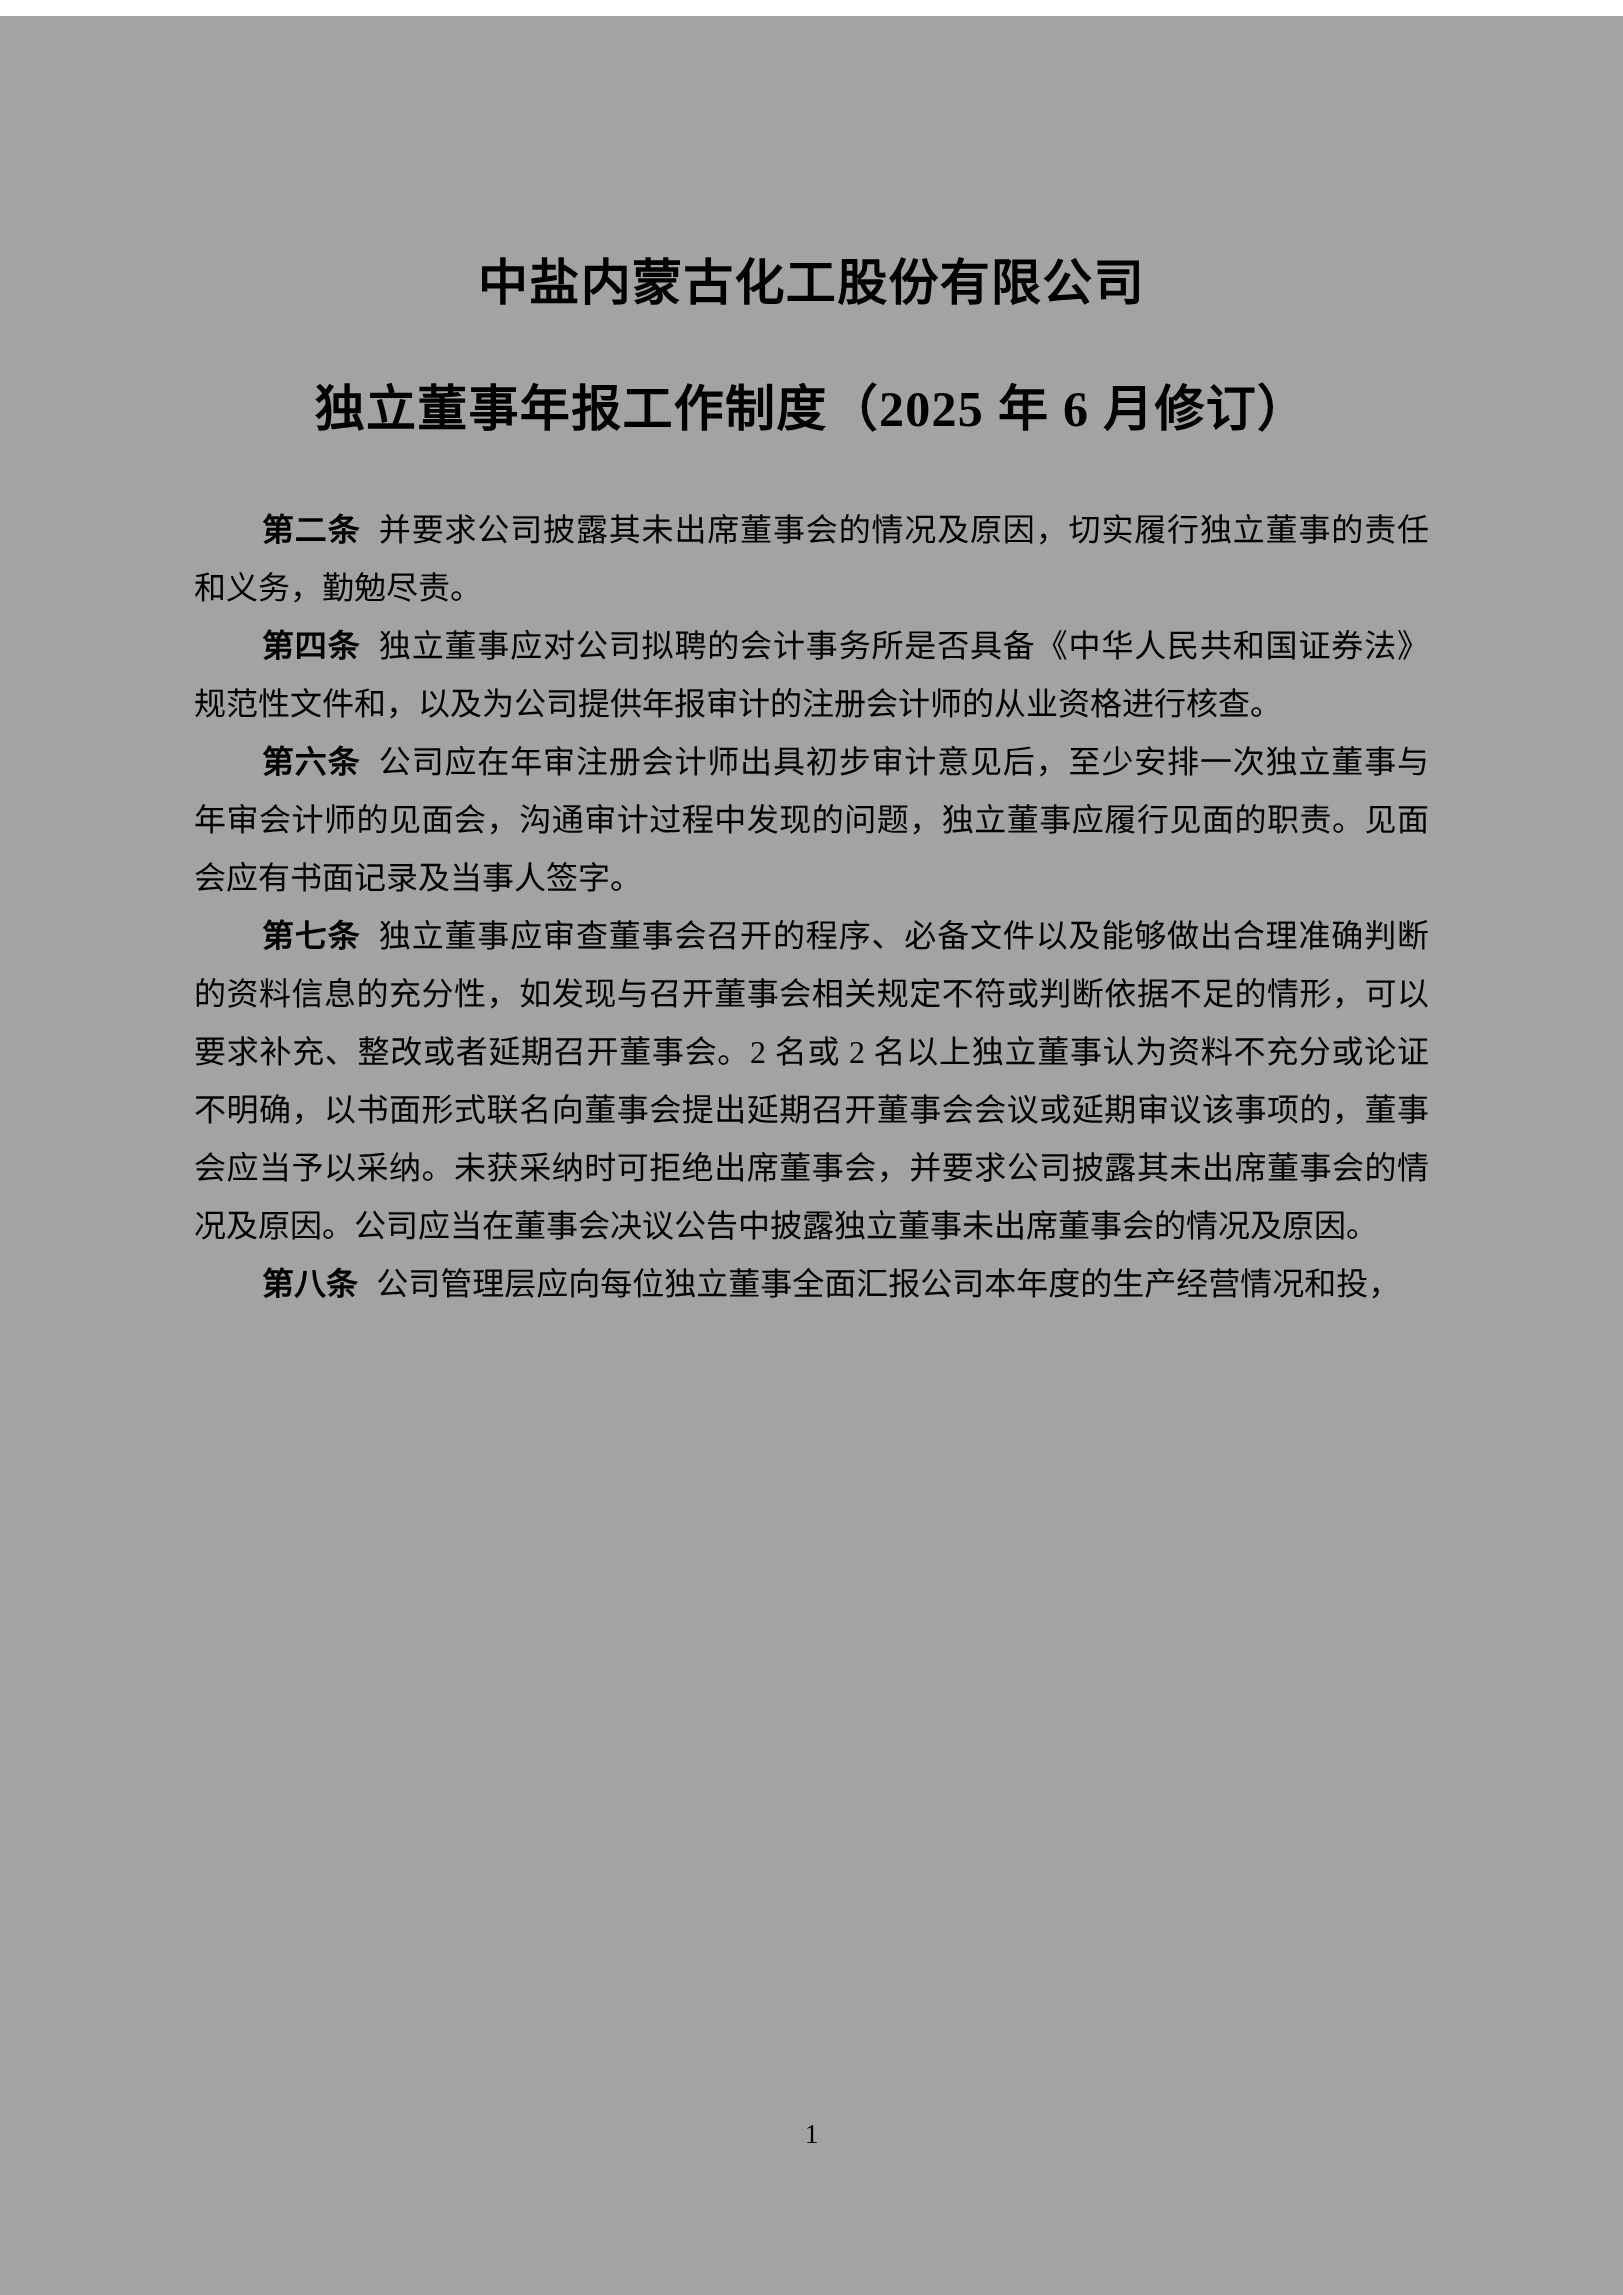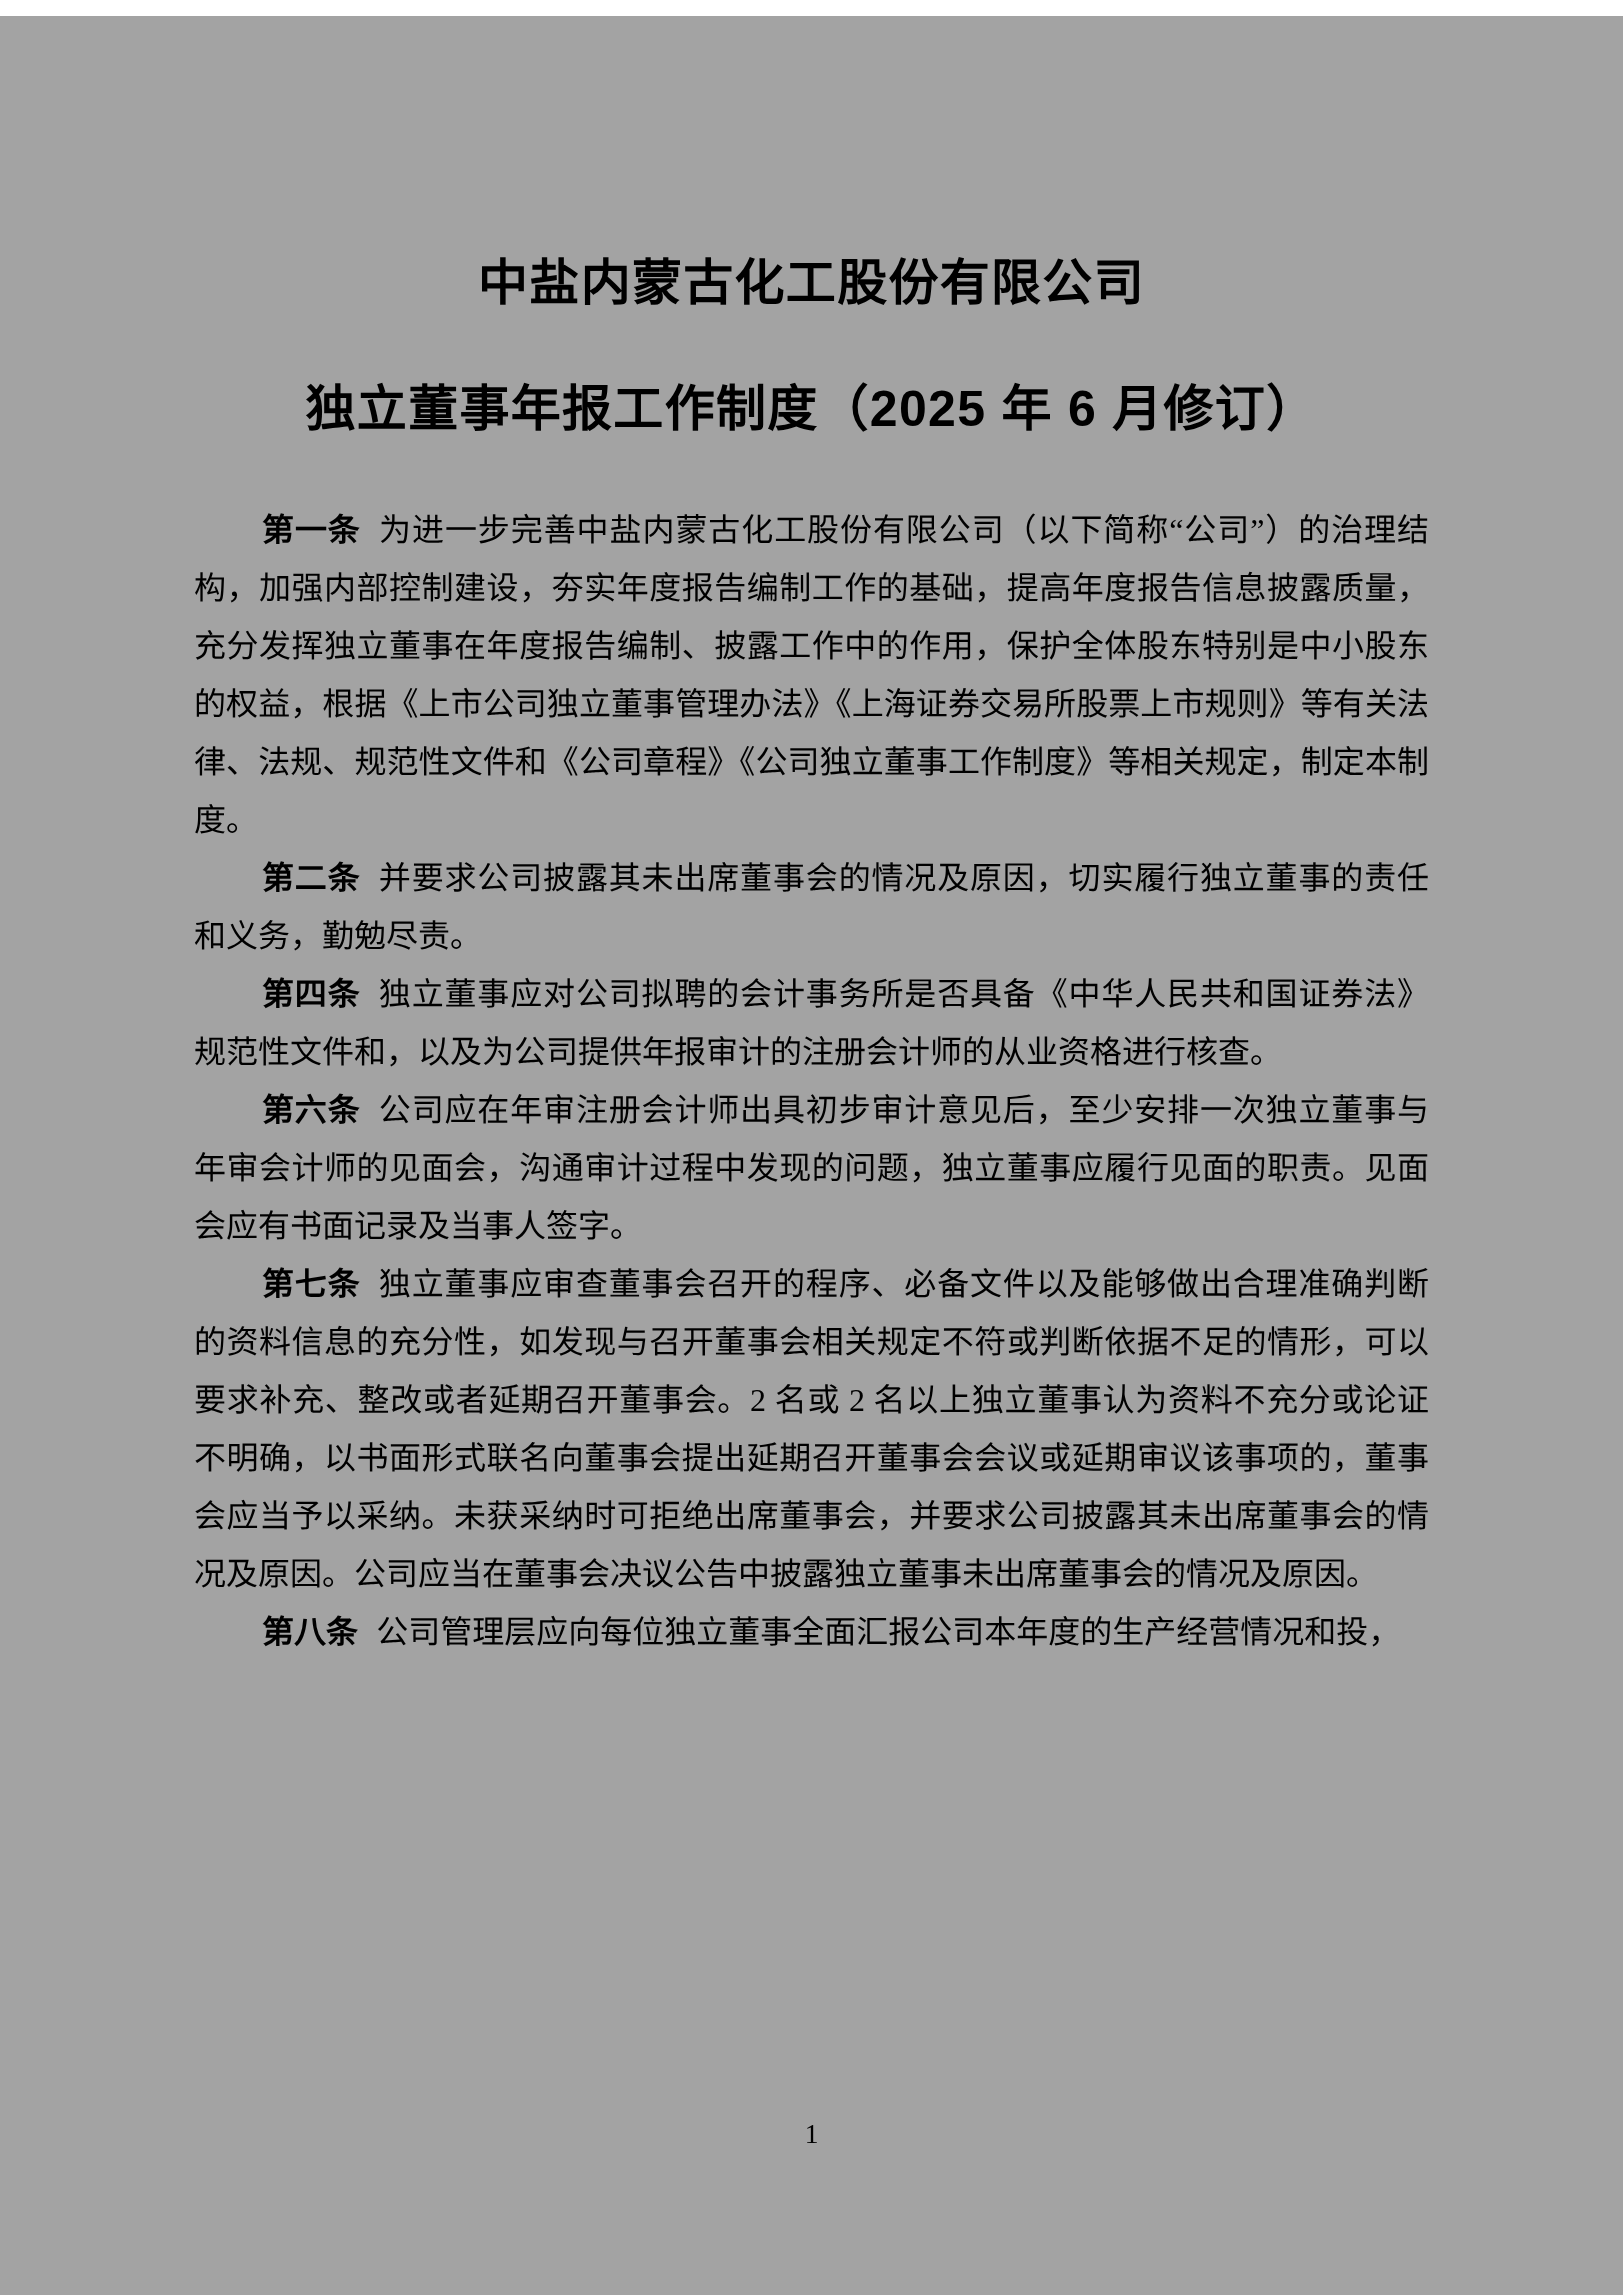--- a/index.html
+++ b/index.html
@@ -26,20 +26,21 @@
     margin: 0;
     text-align: center;
     font-family: "Liberation Sans", "DejaVu Sans", sans-serif;
     font-weight: 700;
     font-size: 50px;
     line-height: 1.15;
     letter-spacing: 1.3px;
   }
   .doc-title.second {
     margin-top: 68px;
+    font-family: Liberation Serif, serif;
   }
   .content {
     margin-top: 63px;
   }
   .para {
     margin: 0;
     font-size: 32px;
     line-height: 58px;
     text-align: justify;
     text-indent: 68px;
@@ -64,21 +65,20 @@
 <body>
 
 <div class="page">
 
   <div class="title-block">
     <h1 class="doc-title">中盐内蒙古化工股份有限公司</h1>
     <h1 class="doc-title second">独立董事年报工作制度（2025 年 6 月修订）</h1>
   </div>
 
   <div class="content">
-    <p class="para"><span class="para-label">第一条</span><span>为进一步完善中盐内蒙古化工股份有限公司（以下简称“公司”）的治理结构，加强内部控制建设，夯实年度报告编制工作的基础，提高年度报告信息披露质量，充分发挥独立董事在年度报告编制、披露工作中的作用，保护全体股东特别是中小股东的权益，根据《上市公司独立董事管理办法》《上海证券交易所股票上市规则》等有关法律、法规、规范性文件和《公司章程》《公司独立董事工作制度》等相关规定，制定本制度。</span></p>
     <p class="para"><span class="para-label">第二条</span><span>并要求公司披露其未出席董事会的情况及原因，切实履行独立董事的责任和义务，勤勉尽责。</span></p>
     <p class="para"><span class="para-label">第四条</span><span>独立董事应对公司拟聘的会计事务所是否具备《中华人民共和国证券法》规范性文件和，以及为公司提供年报审计的注册会计师的从业资格进行核查。</span></p>
     <p class="para"><span class="para-label">第六条</span><span>公司应在年审注册会计师出具初步审计意见后，至少安排一次独立董事与年审会计师的见面会，沟通审计过程中发现的问题，独立董事应履行见面的职责。见面会应有书面记录及当事人签字。</span></p>
     <p class="para"><span class="para-label">第七条</span><span>独立董事应审查董事会召开的程序、必备文件以及能够做出合理准确判断的资料信息的充分性，如发现与召开董事会相关规定不符或判断依据不足的情形，可以要求补充、整改或者延期召开董事会。2 名或 2 名以上独立董事认为资料不充分或论证不明确，以书面形式联名向董事会提出延期召开董事会会议或延期审议该事项的，董事会应当予以采纳。未获采纳时可拒绝出席董事会，并要求公司披露其未出席董事会的情况及原因。公司应当在董事会决议公告中披露独立董事未出席董事会的情况及原因。</span></p>
     <p class="para"><span class="para-label">第八条</span><span>公司管理层应向每位独立董事全面汇报公司本年度的生产经营情况和投，</span></p>
   </div>
 
   <div class="page-number">1</div>
 
 </div>

